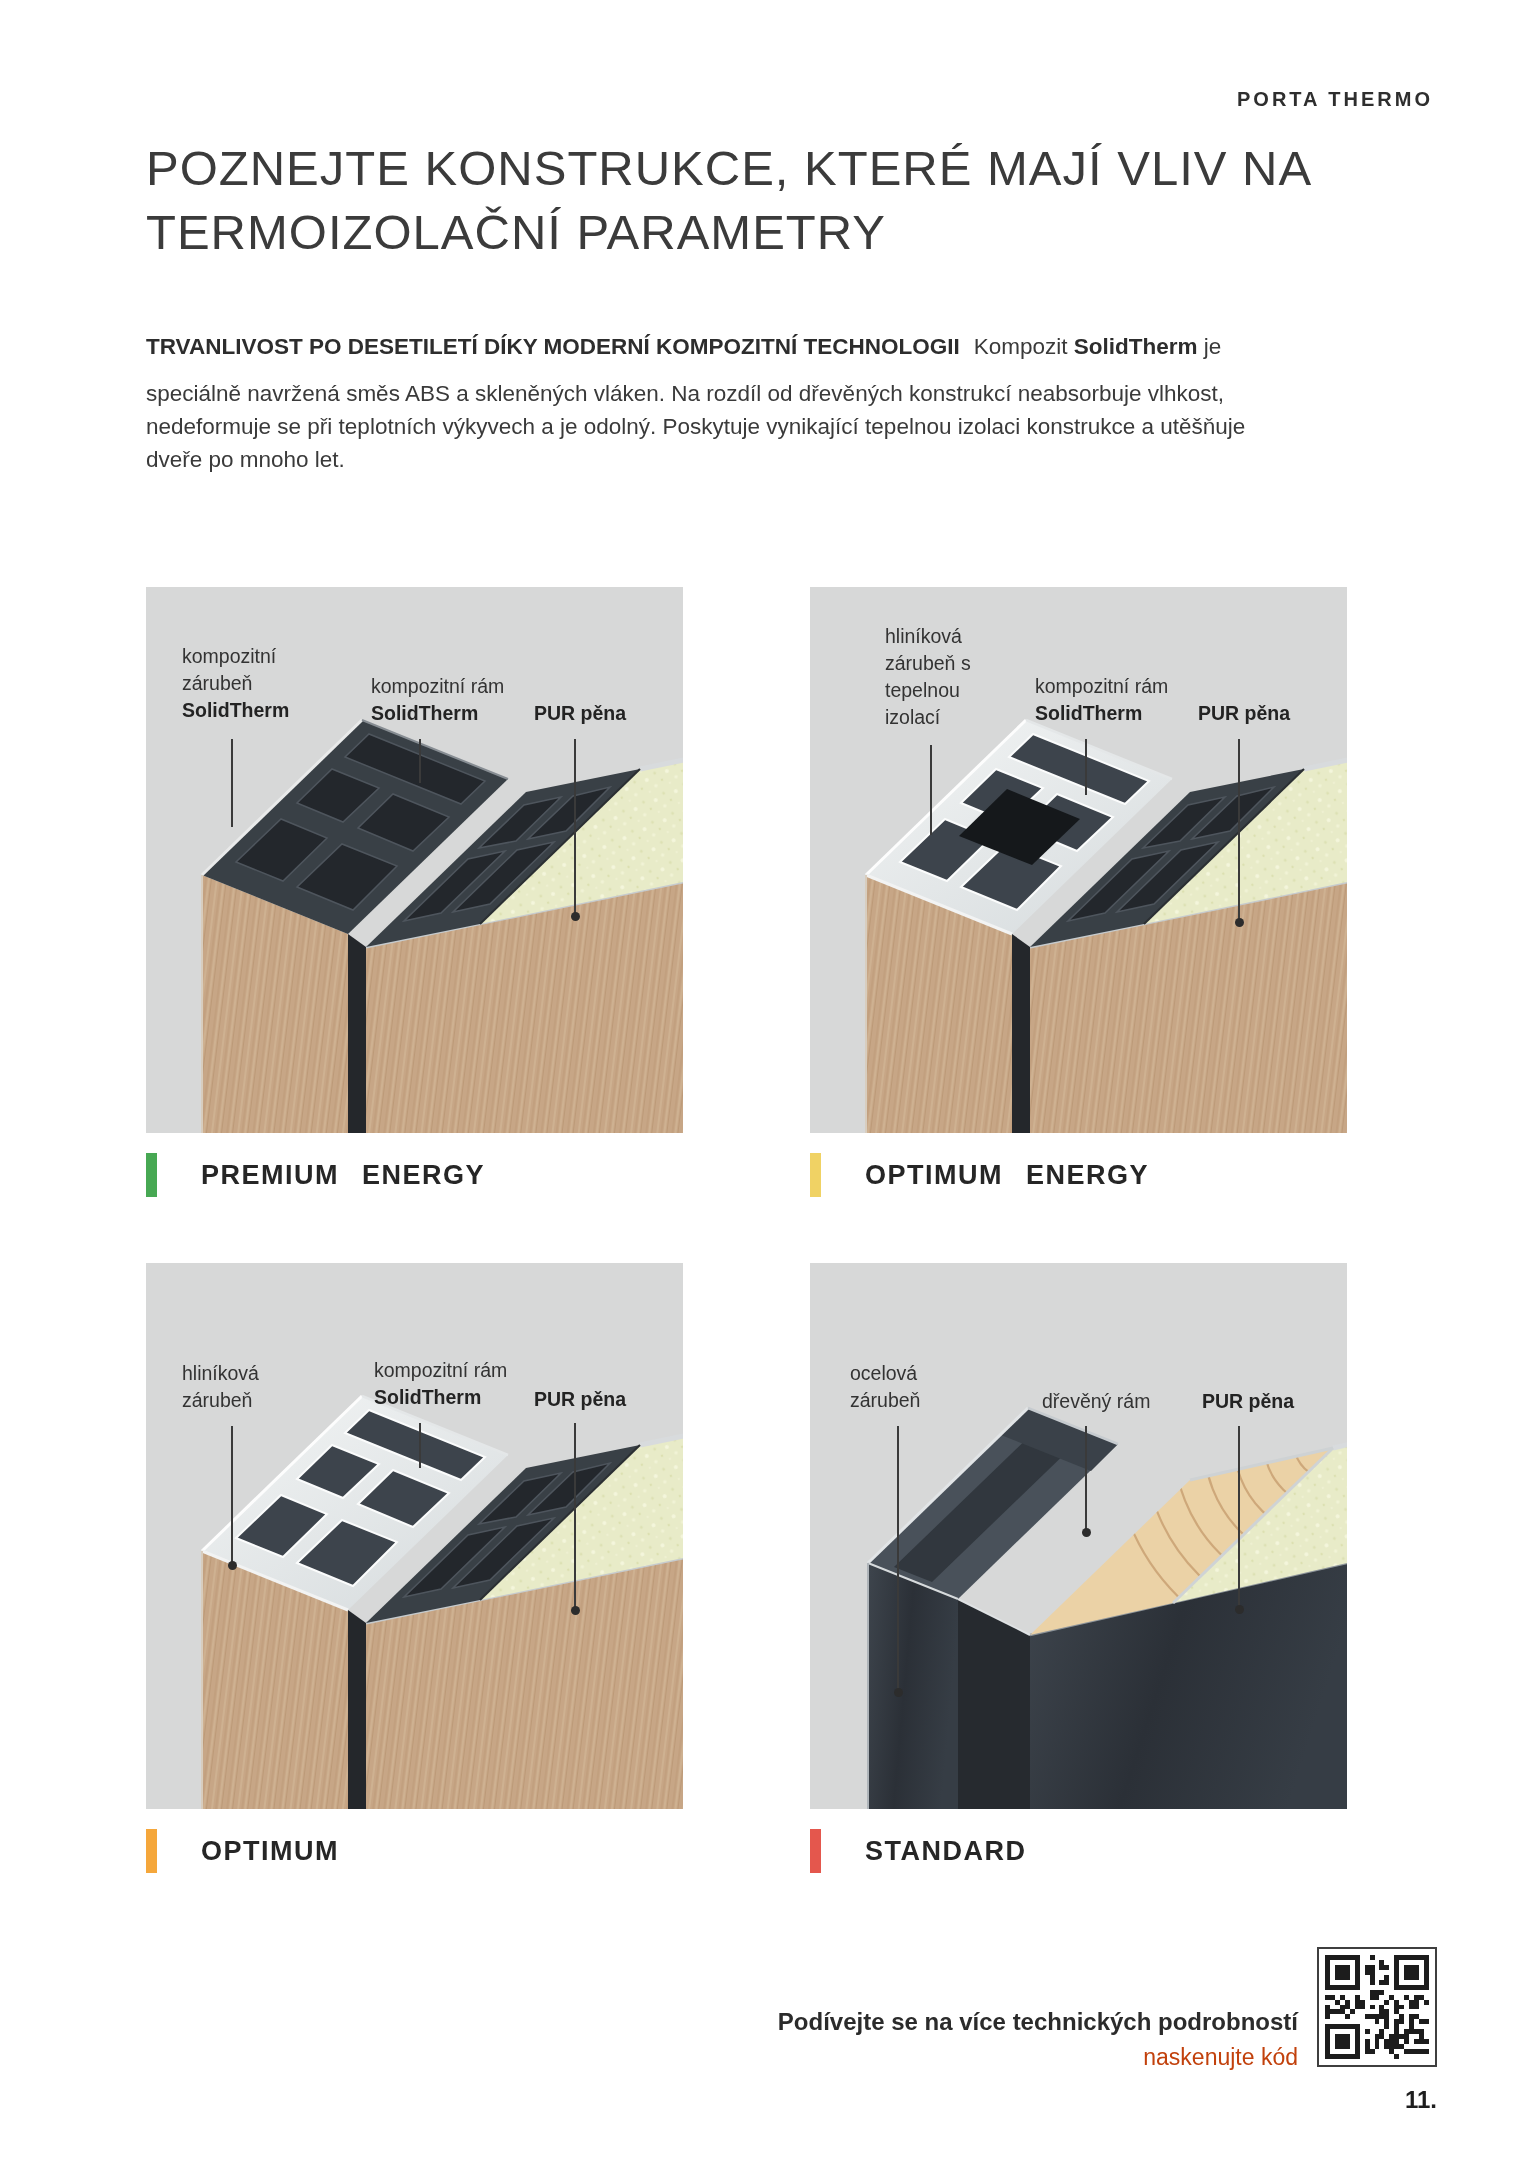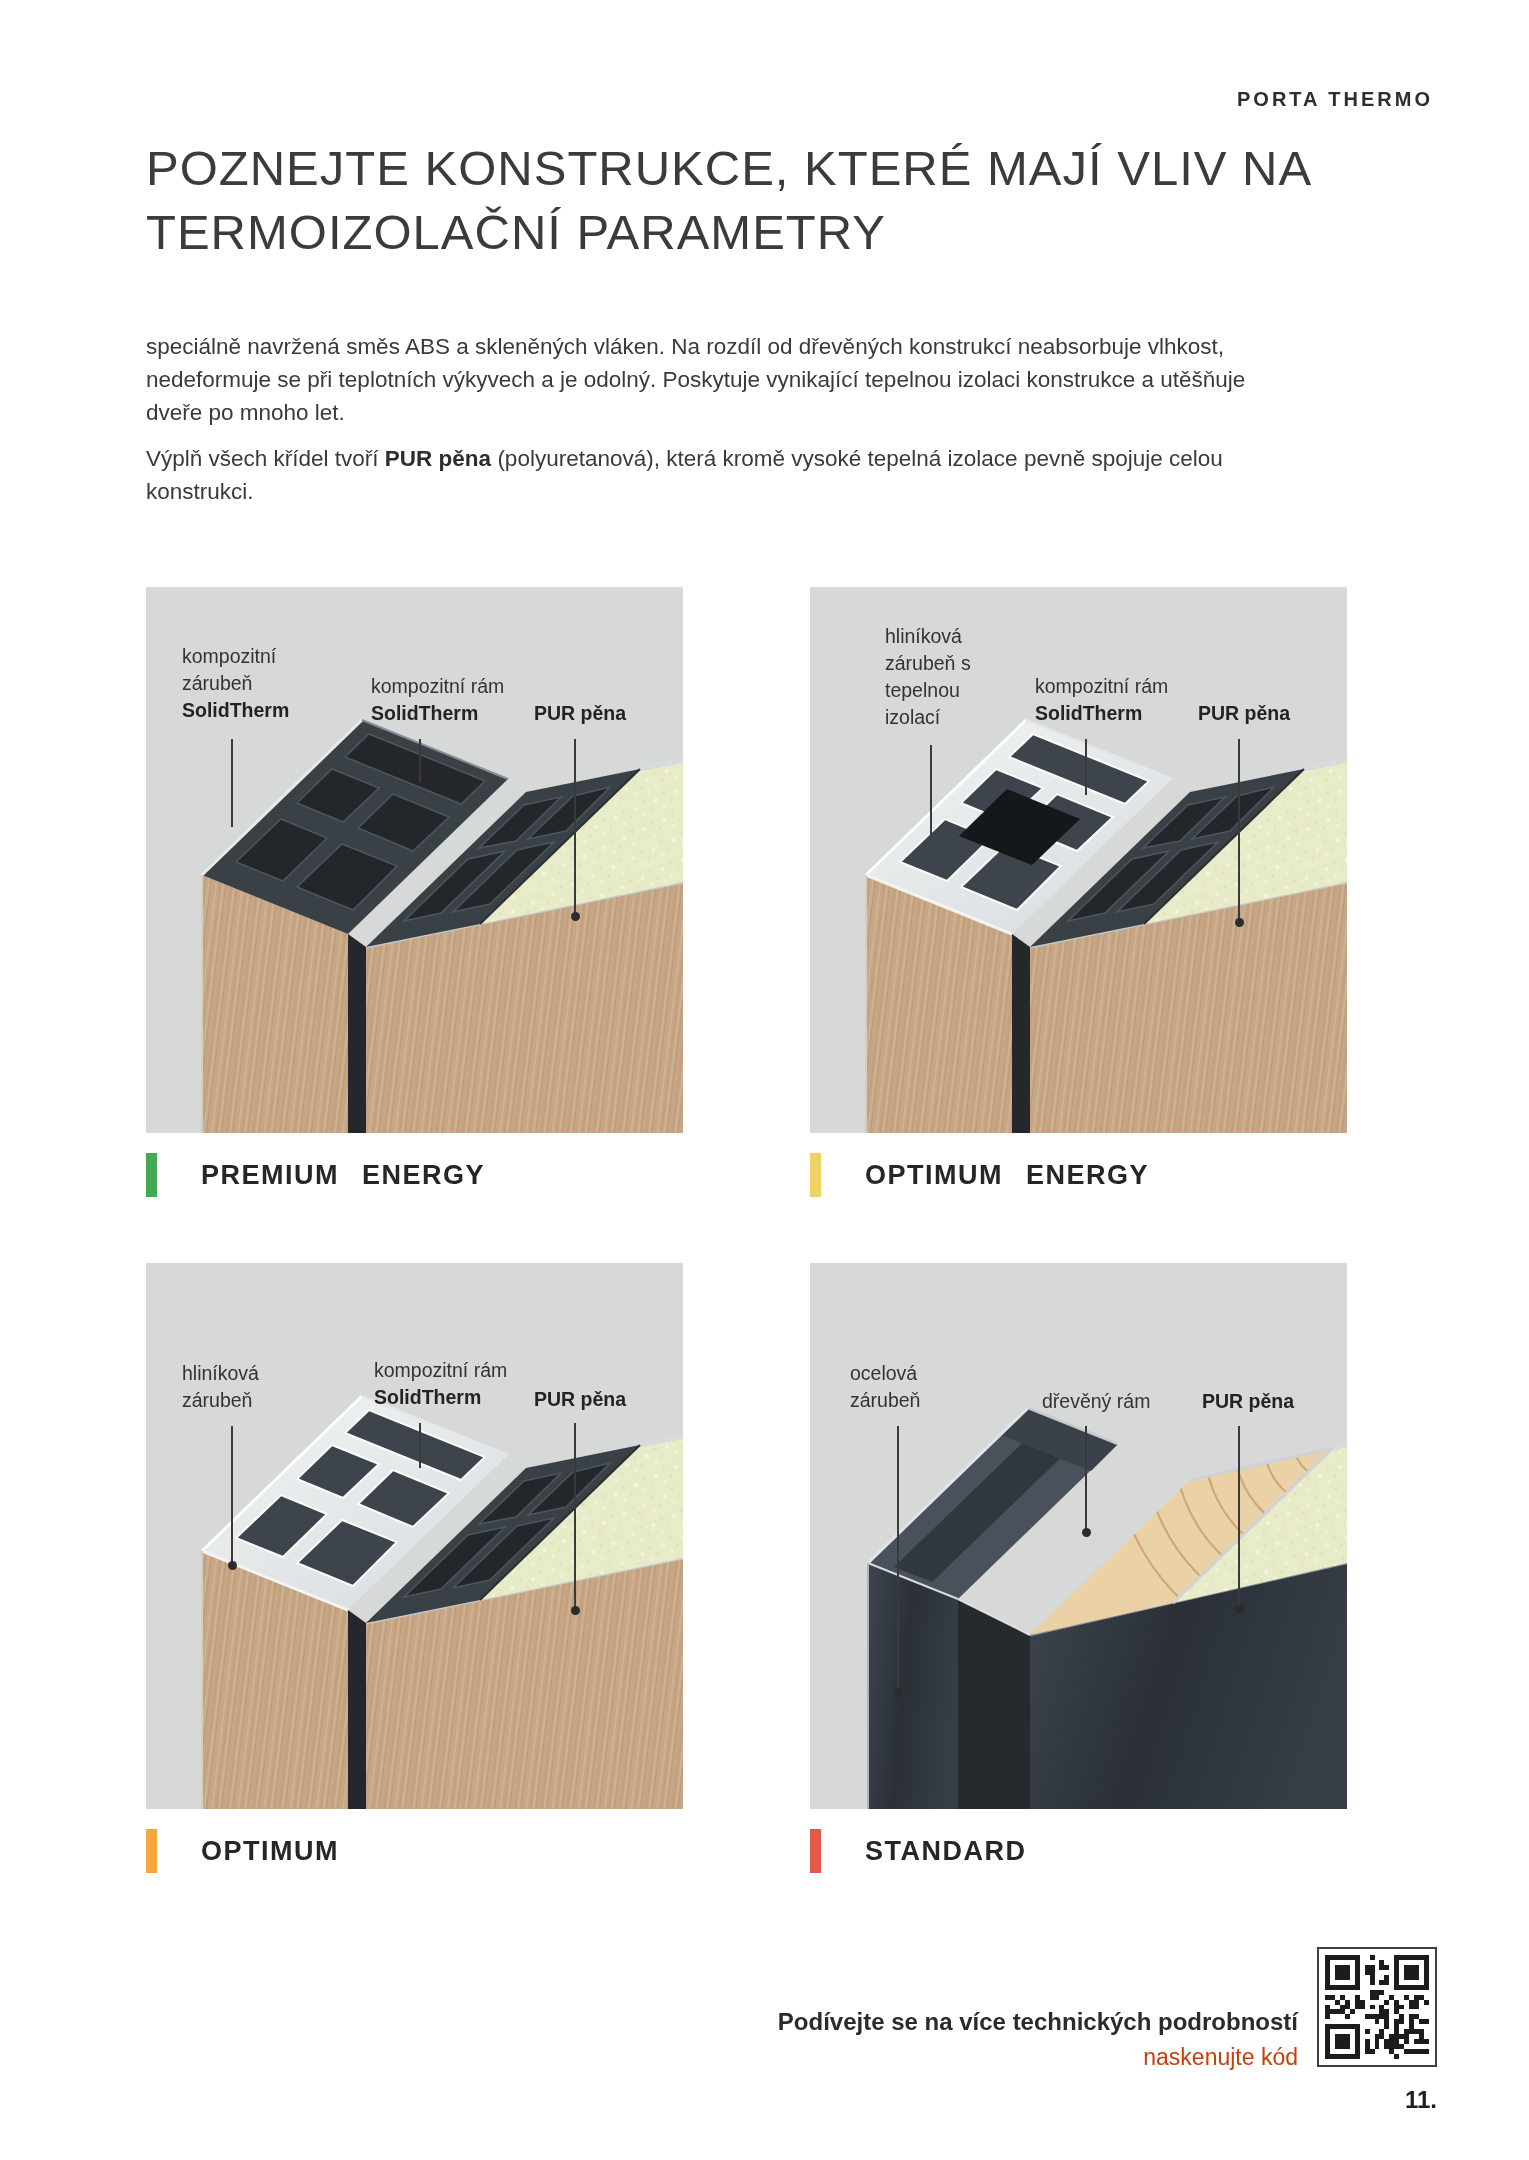--- a/index.html
+++ b/index.html
@@ -71,25 +71,24 @@
         <polygon points="220,372 363,340 523,185 380,217"></polygon>
       </clipPath>
   </defs>
 </svg>
 
 <div class="brand">PORTA THERMO</div>
 <div class="title">POZNEJTE KONSTRUKCE, KTERÉ MAJÍ VLIV NA
 TERMOIZOLAČNÍ PARAMETRY</div>
 
 <div class="intro">
+  <p class="lead"><b>TRVANLIVOST PO DESETILETÍ DÍKY MODERNÍ KOMPOZITNÍ TECHNOLOGII</b><span class="gap-left">Kompozit </span><b>SolidTherm</b><span> je</span></p>
   <p>speciálně navržená směs ABS a skleněných vláken.  Na rozdíl od dřevěných konstrukcí neabsorbuje vlhkost,
 nedeformuje se při teplotních výkyvech a je odolný. Poskytuje vynikající tepelnou izolaci konstrukce a utěšňuje
 dveře po mnoho let.</p>
-  <p><span>Výplň všech křídel tvoří </span><b>PUR pěna</b><span> (polyuretanová), která kromě vysoké  tepelná izolace pevně spojuje celou
-konstrukci.</span></p>
 </div>
 
 <div class="panel pb1">
   <div class="scene">
     <svg viewBox="0 0 537 546" width="537" height="546">
       <rect width="537" height="546" fill="#d7d8d8"></rect>
       <polygon points="220,360 537,295 537,546 220,546" fill="url(#woodV)"></polygon>
       <path d="M220,360 L537,295" stroke="#c6cbce" stroke-width="3" fill="none"></path>
       <polygon points="334,337 537,295 697,140 494,182" fill="url(#foamP)"></polygon>
       <path d="M494,182 L697,140" stroke="#d8dbdd" stroke-width="5" fill="none"></path>

